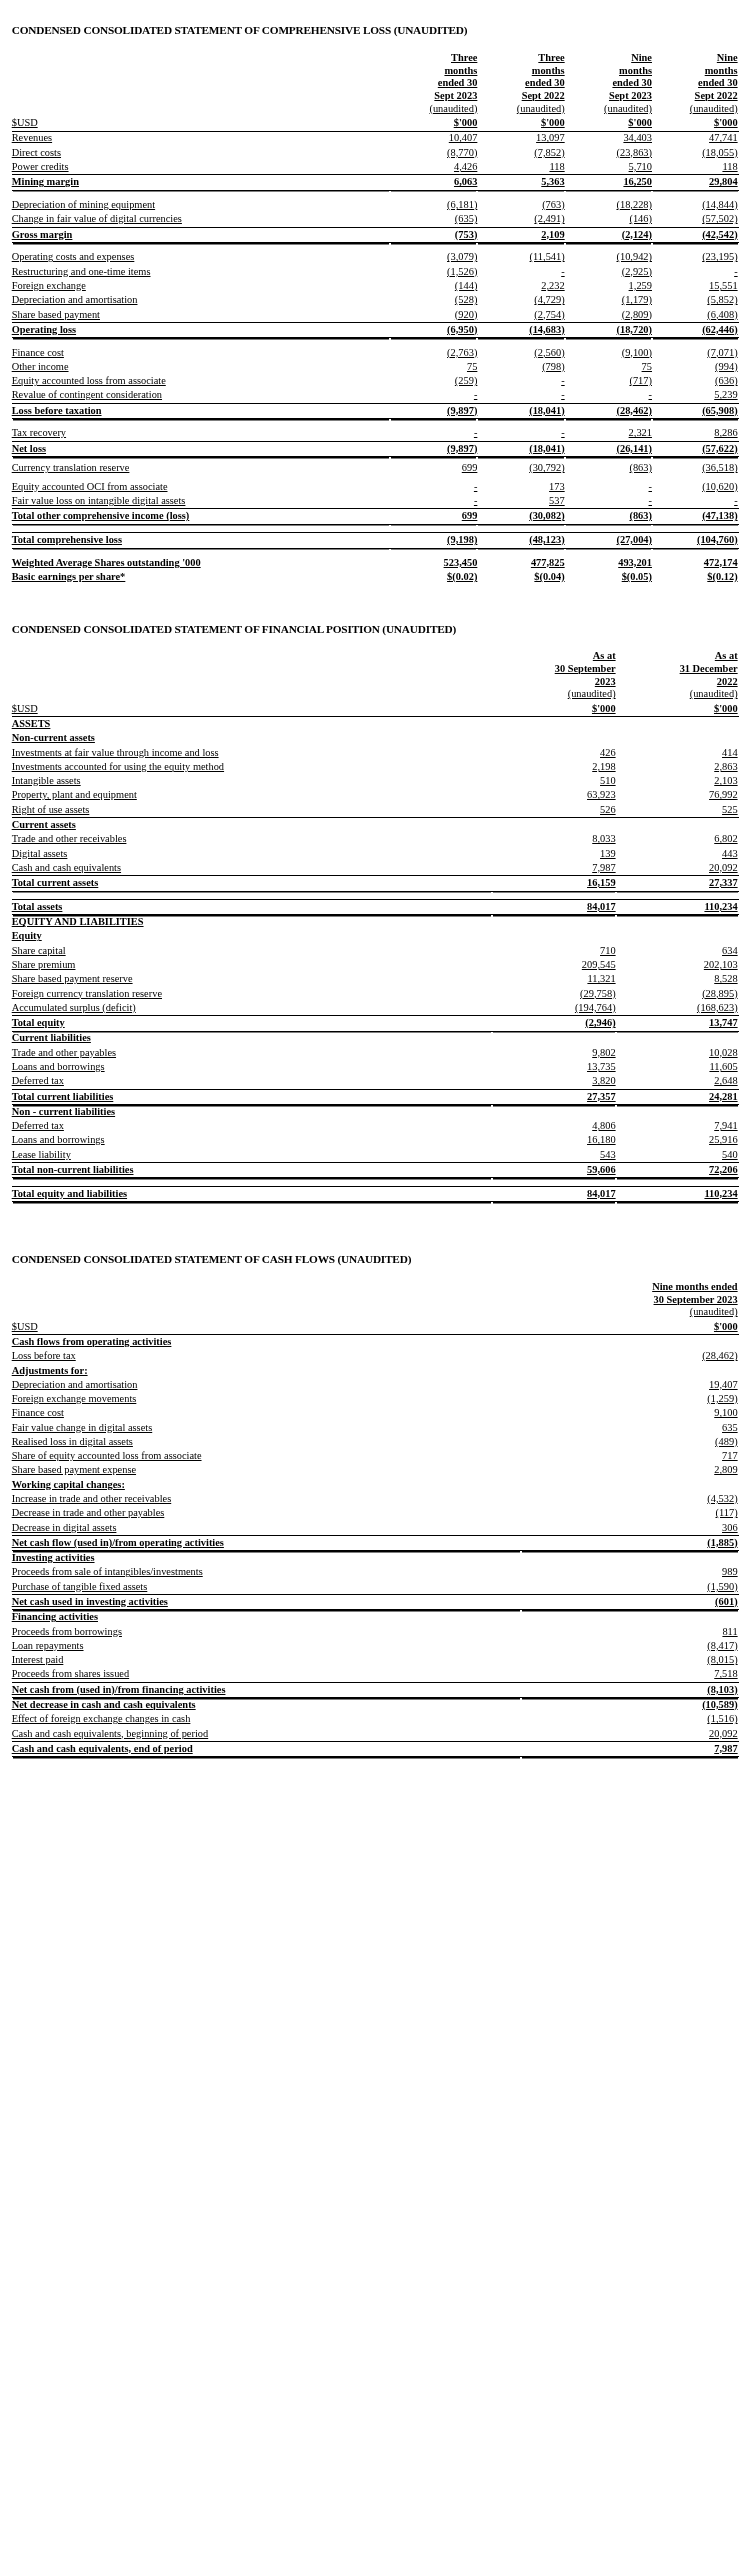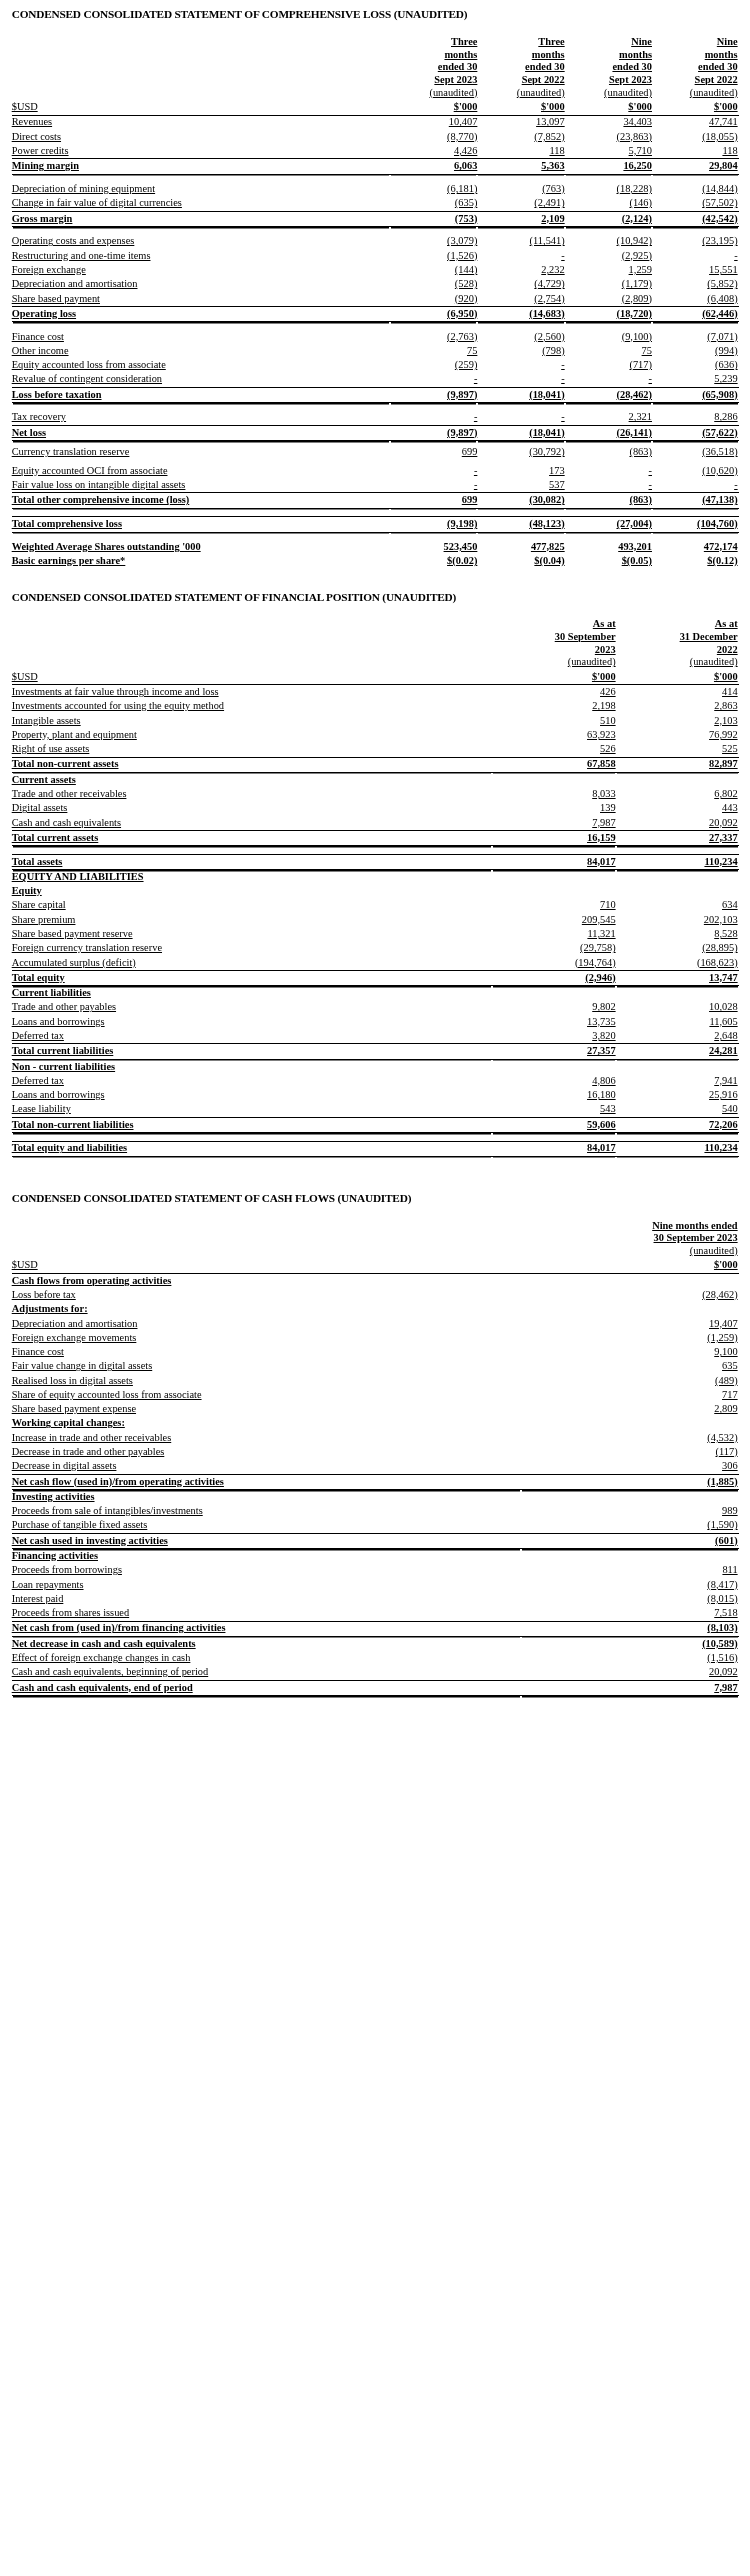--- a/index.html
+++ b/index.html
@@ -16,21 +16,21 @@
   .page {
     width: 751px;
     box-sizing: border-box;
     padding: 8.3px 11.7px 11.7px 11.7px;
   }
 
   .stmt-title {
     font-weight: bold;
     font-size: 11.3px;
     letter-spacing: -0.2px;
-    margin: 0 0 5px 0;
+    margin: 16px 0 5px 0;
     white-space: nowrap;
   }
 
   table.fin {
     width: 100%;
     border-collapse: collapse;
     table-layout: fixed;
     font-size: 10.4px;
     text-decoration: underline;
   }
@@ -375,20 +375,30 @@
                 <div>31 December</div>
                 <div>2022</div>
                 <div class="unaud">(unaudited)</div>
               </td>
             </tr>
             <tr class="rule-bottom">
               <td class="label">$USD</td>
               <td class="num" style="font-weight: bold;">$'000</td>
               <td class="num last" style="font-weight: bold;">$'000</td>
             </tr>
+            <tr class="bold">
+              <td class="label">ASSETS</td>
+              <td class="num"></td>
+              <td class="num last"></td>
+            </tr>
+            <tr class="bold">
+              <td class="label">Non-current assets</td>
+              <td class="num"></td>
+              <td class="num last"></td>
+            </tr>
             <tr>
               <td class="label">Investments at fair value through income and loss</td>
               <td class="num">426</td>
               <td class="num last">414</td>
             </tr>
             <tr>
               <td class="label">Investments accounted for using the equity method</td>
               <td class="num">2,198</td>
               <td class="num last">2,863</td>
             </tr>
@@ -399,25 +409,20 @@
             </tr>
             <tr>
               <td class="label">Property, plant and equipment</td>
               <td class="num">63,923</td>
               <td class="num last">76,992</td>
             </tr>
             <tr class="rule-bottom">
               <td class="label">Right of use assets</td>
               <td class="num">526</td>
               <td class="num last">525</td>
-            </tr>
-            <tr class="bold rule-double">
-              <td class="label">Total non-current assets</td>
-              <td class="num">67,858</td>
-              <td class="num last">82,897</td>
             </tr>
             <tr class="bold">
               <td class="label">Current assets</td>
               <td class="num"></td>
               <td class="num last"></td>
             </tr>
             <tr>
               <td class="label">Trade and other receivables</td>
               <td class="num">8,033</td>
               <td class="num last">6,802</td>

